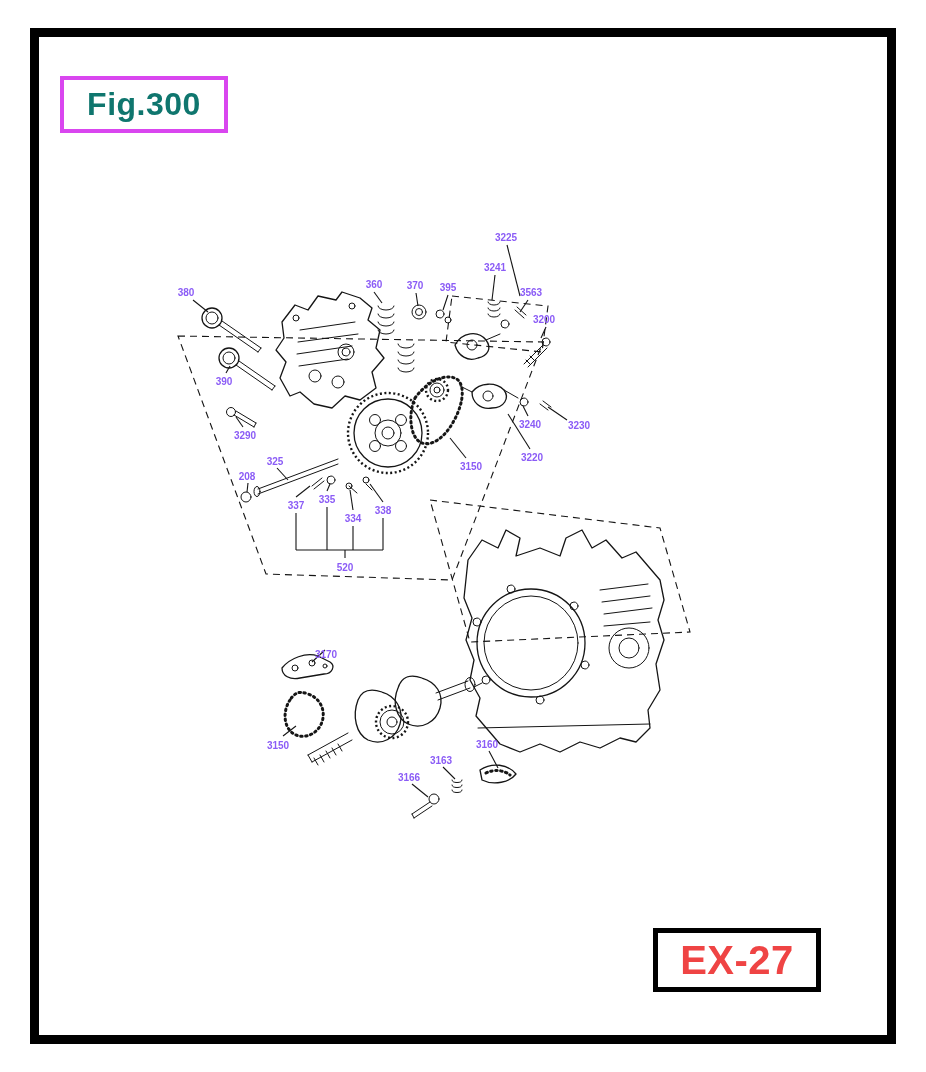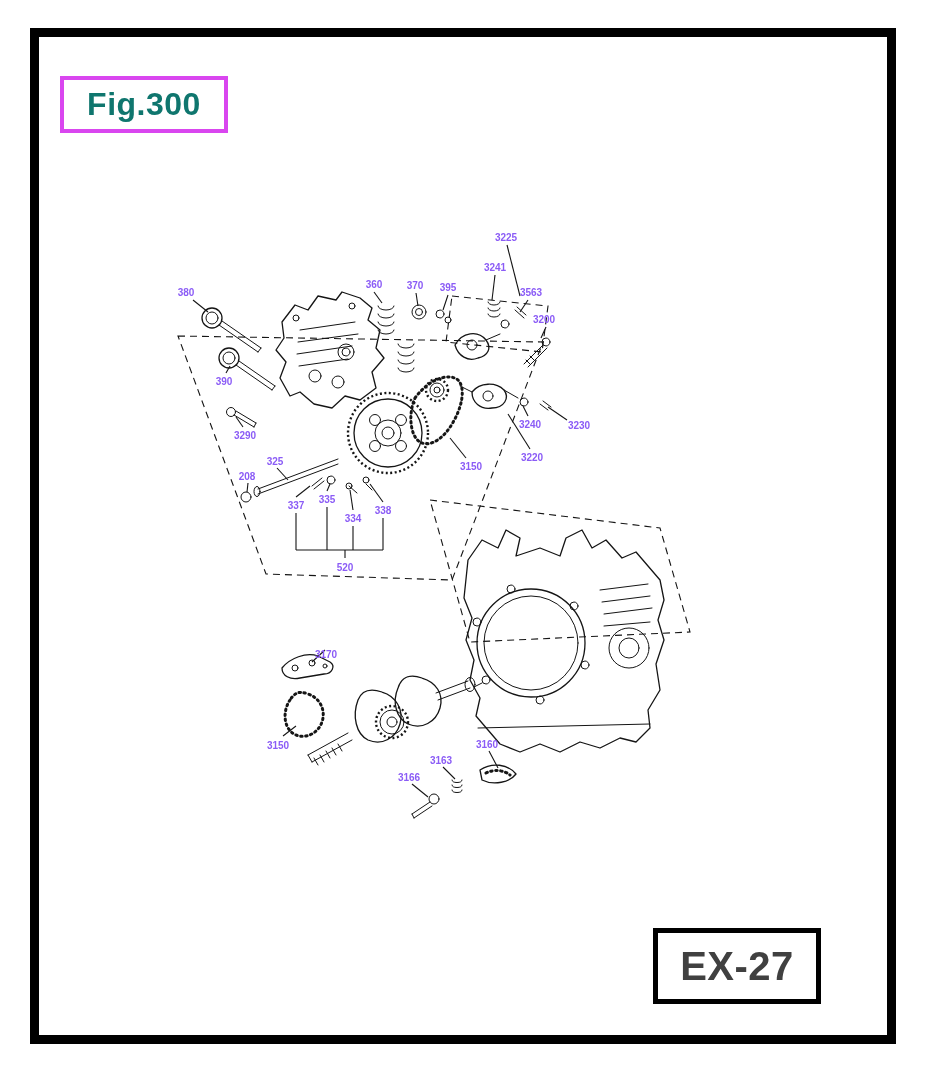--- a/index.html
+++ b/index.html
@@ -3,23 +3,23 @@
 <meta charset="utf-8">
 <style>
   * { margin:0; padding:0; box-sizing:border-box; }
   html,body { background:#ffffff; }
   body { font-family:"Liberation Sans", sans-serif; }
   .page { position:relative; width:926px; height:1072px; background:#ffffff; overflow:hidden; }
   .frame { position:absolute; left:30px; top:28px; width:866px; height:1016px; border:9px solid #000; }
   .fig-box { position:absolute; left:60px; top:76px; width:168px; height:57px; border:4px solid #d946ef;
              display:flex; align-items:center; justify-content:center;
              font-weight:bold; font-size:32px; color:#0f766e; letter-spacing:.5px; }
-  .ex-box  { position:absolute; left:653px; top:928px; width:168px; height:76px; border:5px solid #000;
+  .ex-box  { position:absolute; left:653px; top:928px; width:168px; height:64px; border:5px solid #000;
              display:flex; align-items:center; justify-content:center;
-             font-weight:bold; font-size:40px; color:#404040; letter-spacing:.5px; }
+             font-weight:bold; font-size:40px; color:#ef4444; letter-spacing:.5px; }
   .diagram-svg { position:absolute; left:0; top:0; width:926px; height:1072px; }
   .labels-layer { position:absolute; left:0; top:0; width:926px; height:1072px; pointer-events:none; }
   .part-label { position:absolute; transform:translate(-50%,-50%); font-weight:bold; font-size:10px;
                 color:#8b5cf6; white-space:nowrap; }
   
   .ln    { stroke:#151515; fill:none; stroke-width:1.3; stroke-linecap:round; stroke-linejoin:round; }
   .ln-th { stroke:#151515; fill:none; stroke-width:1; stroke-linecap:round; stroke-linejoin:round; }
   .dash  { stroke:#151515; fill:none; stroke-width:1.1; stroke-dasharray:7 5; }
   .chain { stroke:#151515; fill:none; stroke-width:3;  stroke-dasharray:1.5 3.5; stroke-linecap:round; }
   .teeth { stroke:#151515; fill:none; stroke-width:2.4; stroke-dasharray:2 2.5; }

